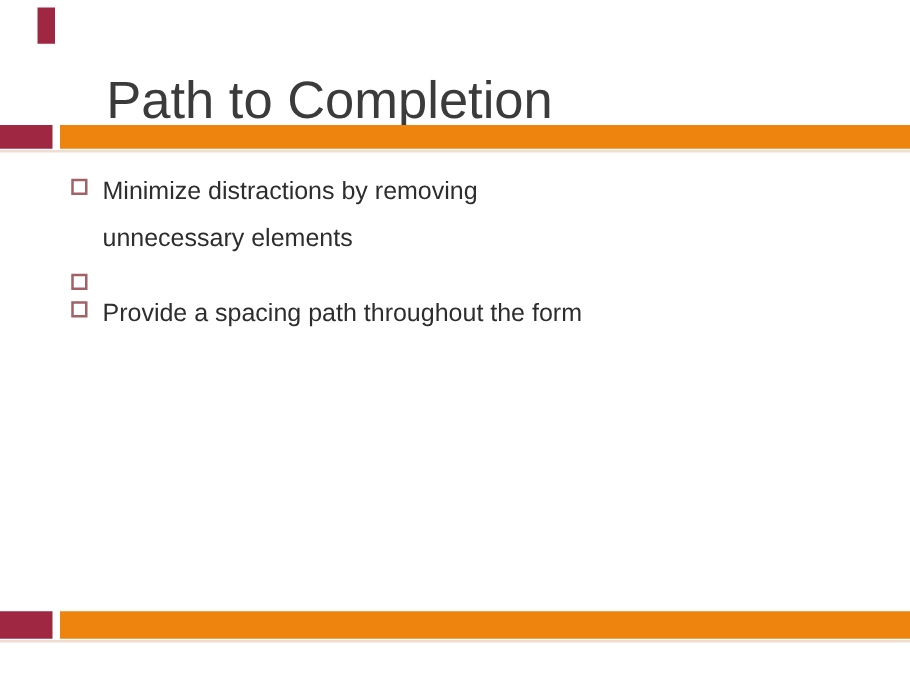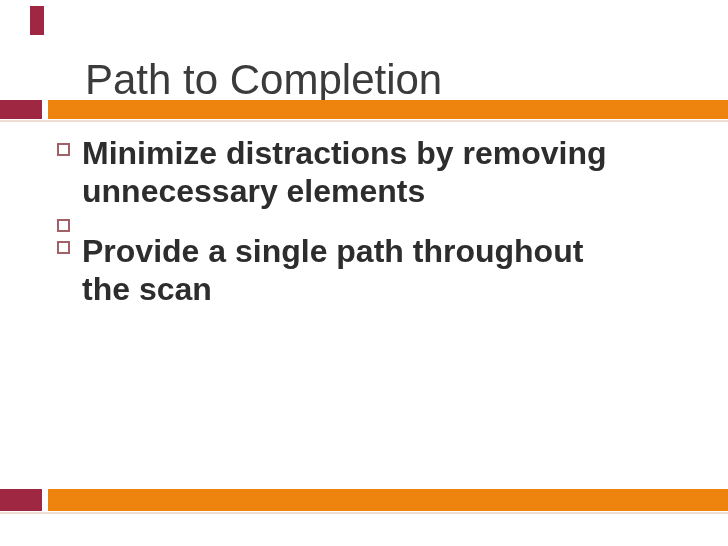--- a/index.html
+++ b/index.html
@@ -94,25 +94,24 @@
     flex: 0 0 auto;
     width: 13px;
     height: 13px;
     box-sizing: border-box;
     border: 2px solid var(--bullet-square, #A16166);
     background: #ffffff;
     margin-top: 9px;
     margin-right: 12px;
   }
   .bullet-text {
-    font-size: 32px;
+    font-size: 20px;
     line-height: 38px;
     color: var(--body-text, #2D2D2D);
     white-space: pre-line;
-    font-weight: bold;
   }
 </style>
 </head>
 <body style="--maroon: #A02742; --orange: #EE830E; --title-text: #3B3B3B; --body-text: #2D2D2D; --bullet-square: #A16166; --band-shadow: #E3C7B4;">
 
 <div class="slide">
 
   <div class="corner-accent"></div>
 
   <h1 class="slide-title">Path to Completion</h1>
@@ -127,21 +126,21 @@
     <li class="bullet-item">
       <span class="bullet-square"></span>
       <span class="bullet-text">Minimize distractions by removing
 unnecessary elements</span>
     </li>
     <li class="bullet-item">
       <span class="bullet-square"></span>
     </li>
     <li class="bullet-item">
       <span class="bullet-square"></span>
-      <span class="bullet-text">Provide a single path throughout the scan</span>
+      <span class="bullet-text">Provide a spacing path throughout the form</span>
     </li>
   </ul>
 
   <div class="band band-footer">
     <div class="maroon-block"></div>
     <div class="orange-bar"></div>
     <div class="band-shadow"></div>
   </div>
 
 </div>

